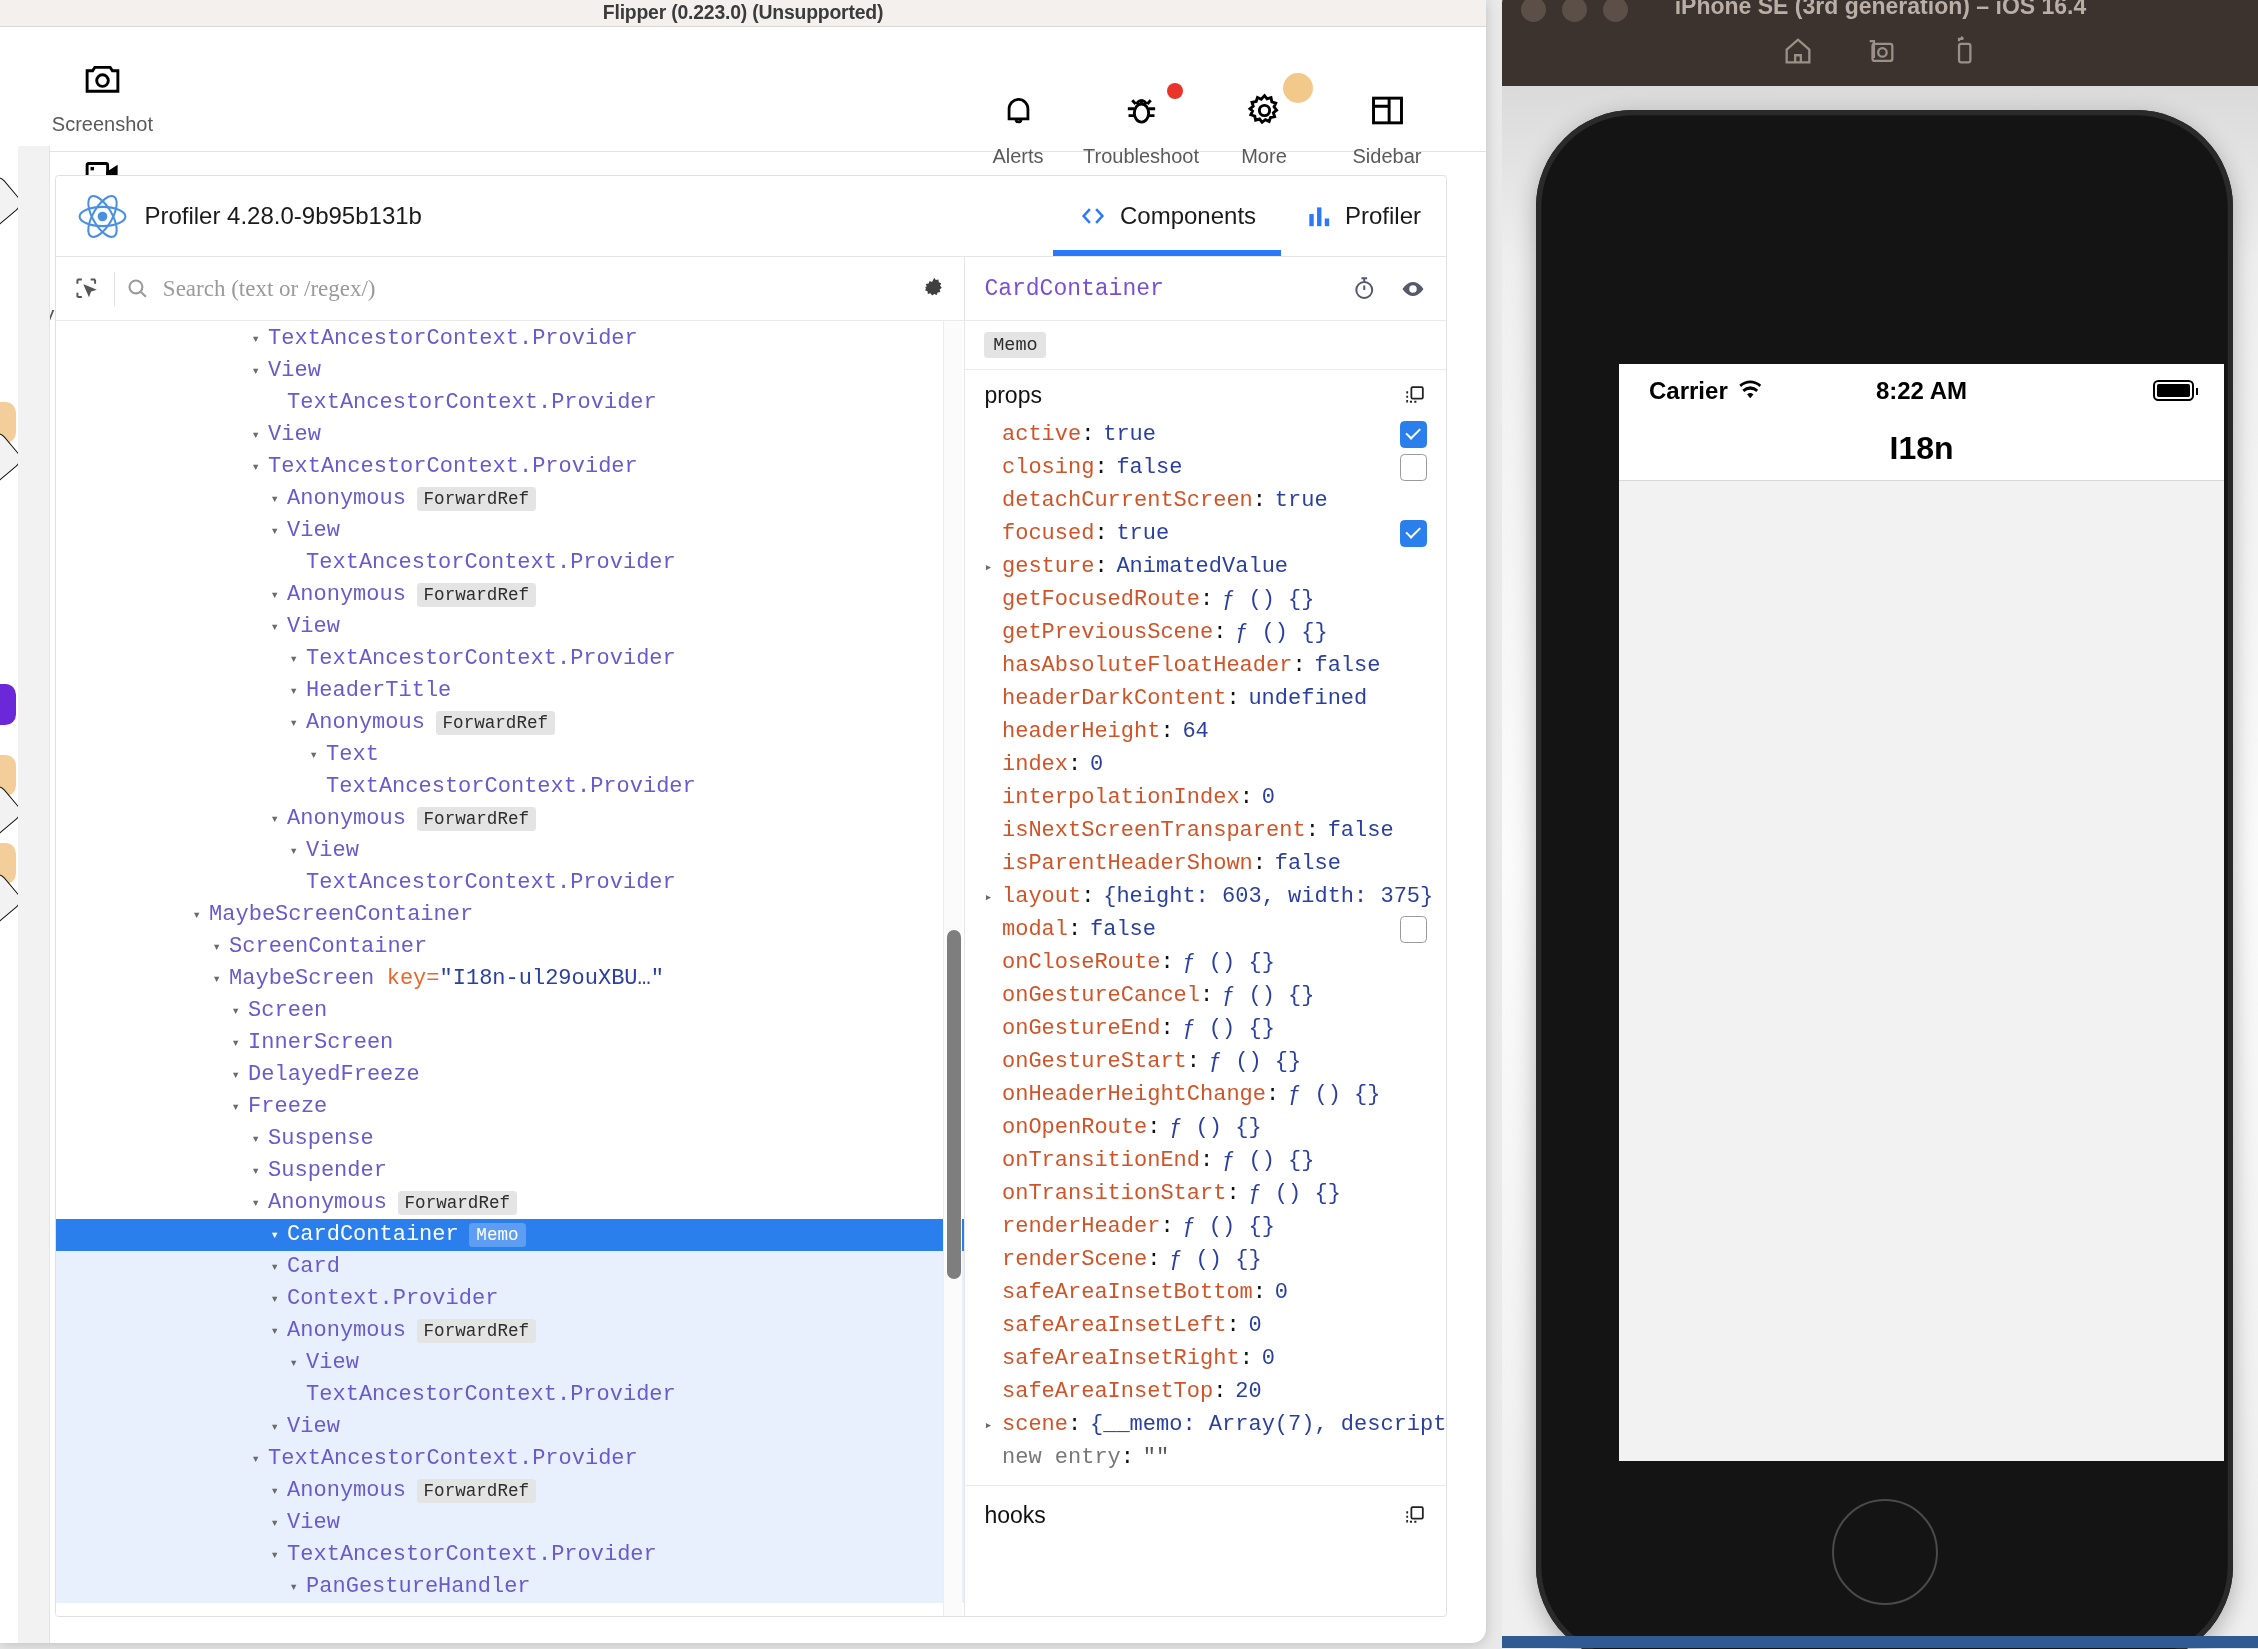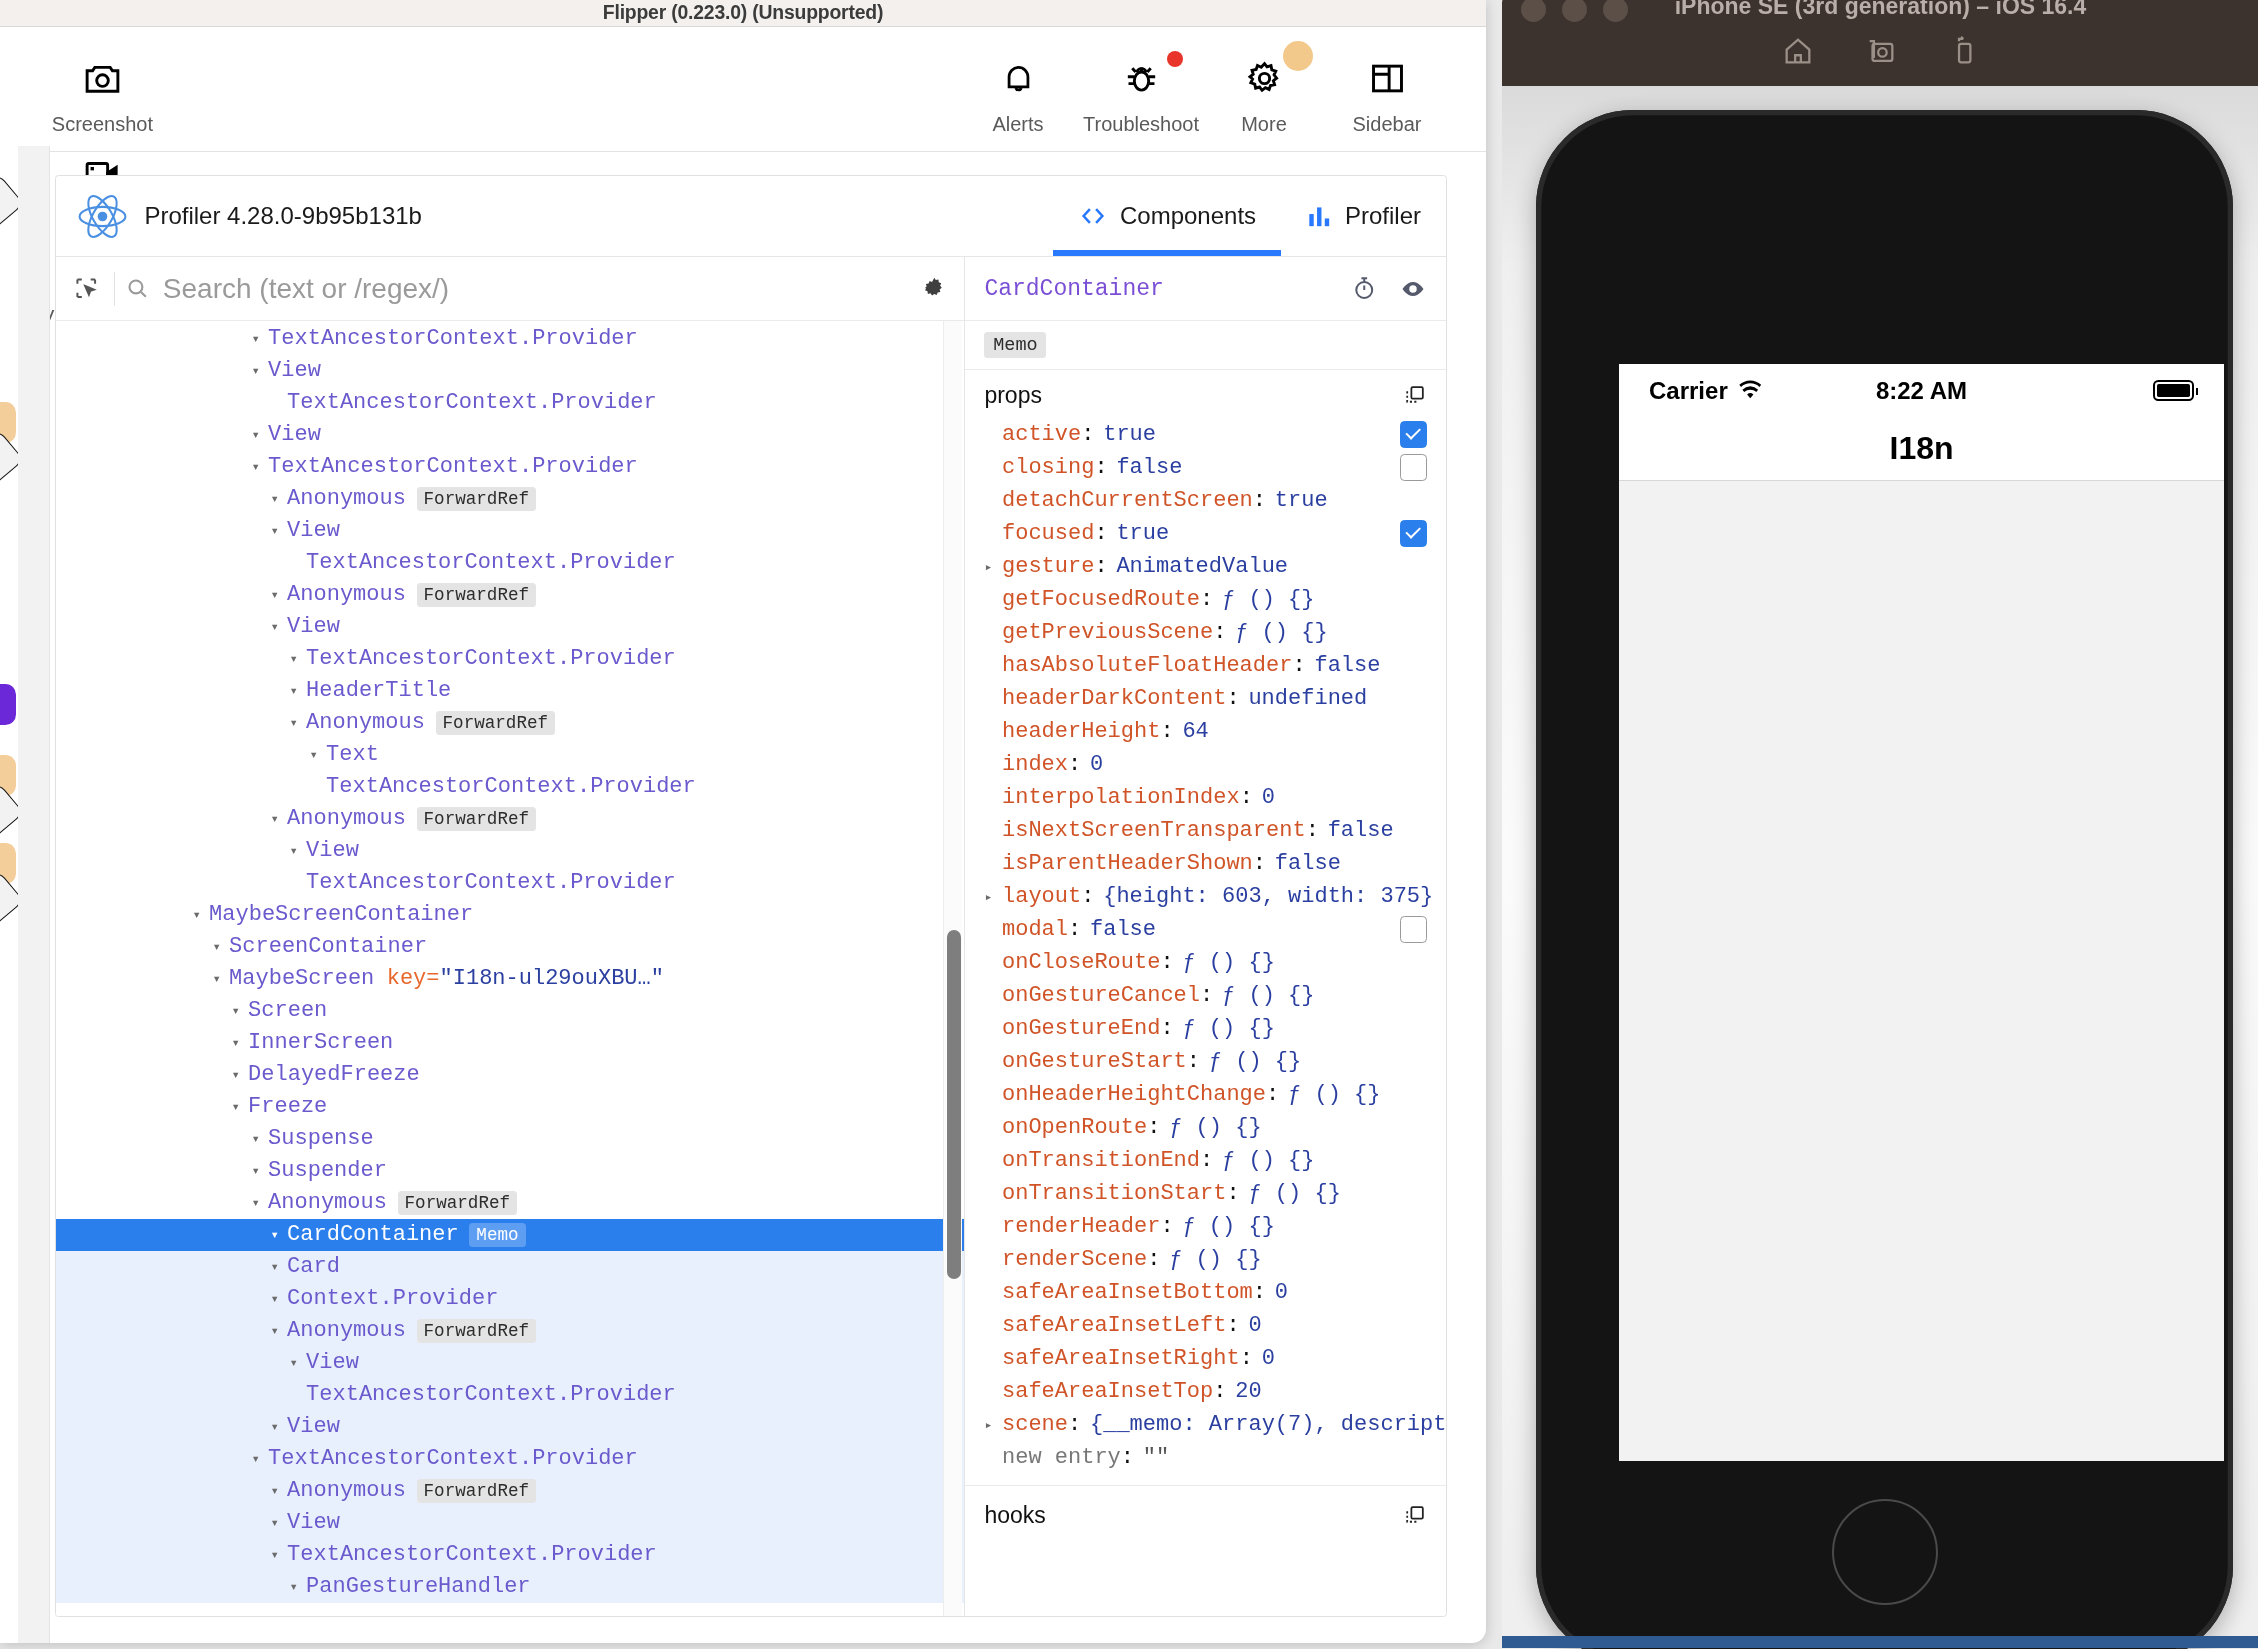--- a/index.html
+++ b/index.html
@@ -32,21 +32,21 @@
   }
 
   
   .toolbar {
     height: 125px; background: #ffffff;
     display: flex; align-items: flex-start; padding: 0 25px;
     border-bottom: 0.9px solid #e3e3e3;
     position: relative;
   }
   .toolbar-left { display: flex; gap: 8.8px; padding-top: 21px; padding-left: 19.4px; flex-direction: column;}
-  .toolbar-right { display: flex; gap: 7px; padding-top: 21px; margin-left: auto; padding-right: 16px;}
+  .toolbar-right { display: flex; gap: 7px; padding-top: 21px; margin-left: auto; padding-right: 16px; margin-top: 32px;}
   .tool-btn {
     width: 116px; display: flex; flex-direction: column; align-items: center;
     gap: 8.8px; cursor: pointer; position: relative; padding-top: 5.3px;
   }
   .tool-btn .ico { height: 51px; display: flex; align-items: center; justify-content: center; }
   .tool-btn .lbl { font-size: 20px; color: #5a5a5a; white-space: nowrap; }
   .badge-dot {
     position: absolute; border-radius: 50%;
   }
   .badge-red { width: 16px; height: 16px; background: #e8342a; top: 3.5px; right: 16px; }
@@ -94,22 +94,22 @@
   
   .tree-col { width: 909px; display: flex; flex-direction: column; border-right: 0.9px solid #e6e6e6; min-width:0;}
   .tree-toolbar {
     height: 64px; display: flex; align-items: center; border-bottom: 0.9px solid #eaeaea;
     padding: 0 12.4px; gap: 10.6px;
   }
   .icon-btn { width: 35px; height: 35px; display:flex; align-items:center; justify-content:center; cursor:pointer;}
   .divider-v { width: 0.9px; height: 34px; background: #e2e2e2; }
   .search-wrap { flex: 1; display: flex; align-items: center; gap: 12.4px; }
   .search-input {
-    border: none; outline: none; font-size: 28px; color: #9a9a9a; width: 100%;
-    font-family: Liberation Sans, sans-serif; background: transparent;
+    border: none; outline: none; font-size: 23px; color: #9a9a9a; width: 100%;
+    font-family: Liberation Serif, serif; background: transparent;
   }
   .search-input::placeholder { color: #9a9a9a; }
 
   .tree-scroll { flex: 1; position: relative; overflow: hidden; background:#fff; }
   .tree-list { padding-top: 1.8px; }
   .tree-row {
     height: 32px; display: flex; align-items: center;
     font-family: "Liberation Mono", monospace; font-size: 22px; color: #6a5acd;
     white-space: nowrap; cursor: pointer; position: relative;
   }

